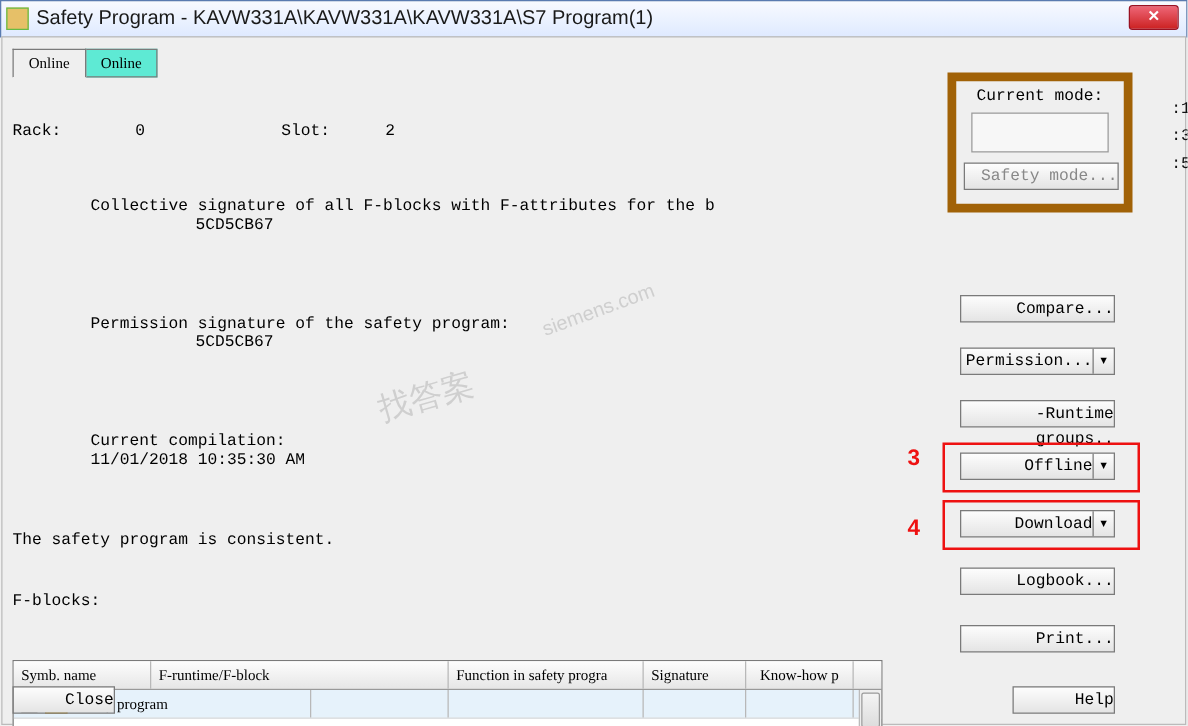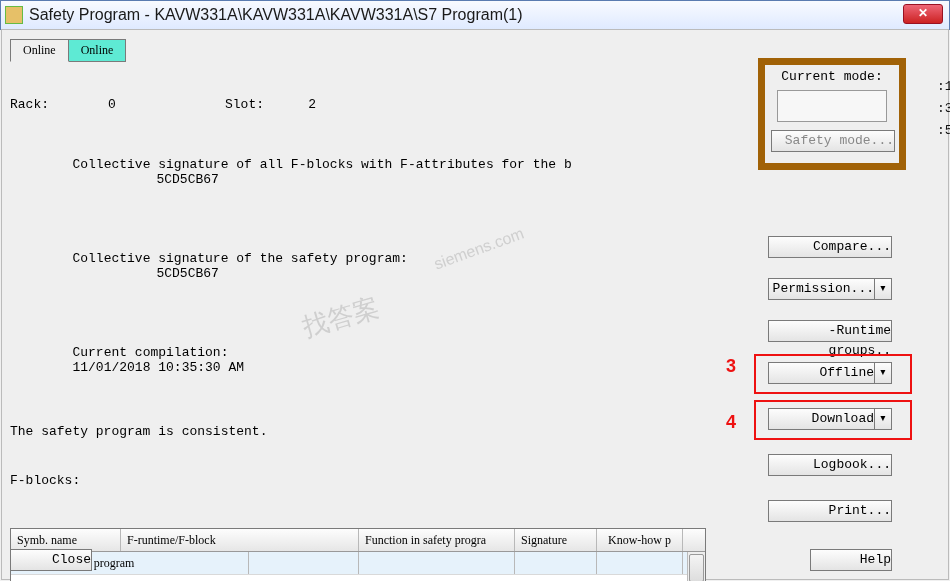--- a/index.html
+++ b/index.html
@@ -69,21 +69,21 @@
         <span style="display:inline-block;width:86px;text-align:center">0</span>
         <span style="display:inline-block;width:30px"></span>
         <span>Slot:</span>
         <span style="display:inline-block;width:56px;text-align:center">2</span>
       </div>
       <div class="infoline">
         <span class="kv">Collective signature of all F-blocks with F-attributes for the b</span>
         <span class="val" style="margin-left:84px">5CD5CB67</span>
       </div>
       <div class="infoline">
-        <span class="kv">Collective signature of the safety program:</span>
+        <span class="kv">Permission signature of the safety program:</span>
         <span class="val" style="margin-left:84px">5CD5CB67</span>
       </div>
       <div class="infoline">
         <span style="display:inline-block;width:250px">Current compilation:</span>
         <span>11/01/2018 10:35:30 AM</span>
       </div>
       <div class="infoline">The safety program is consistent.</div>
       <div class="infoline">F-blocks:</div>
     </div>
 

